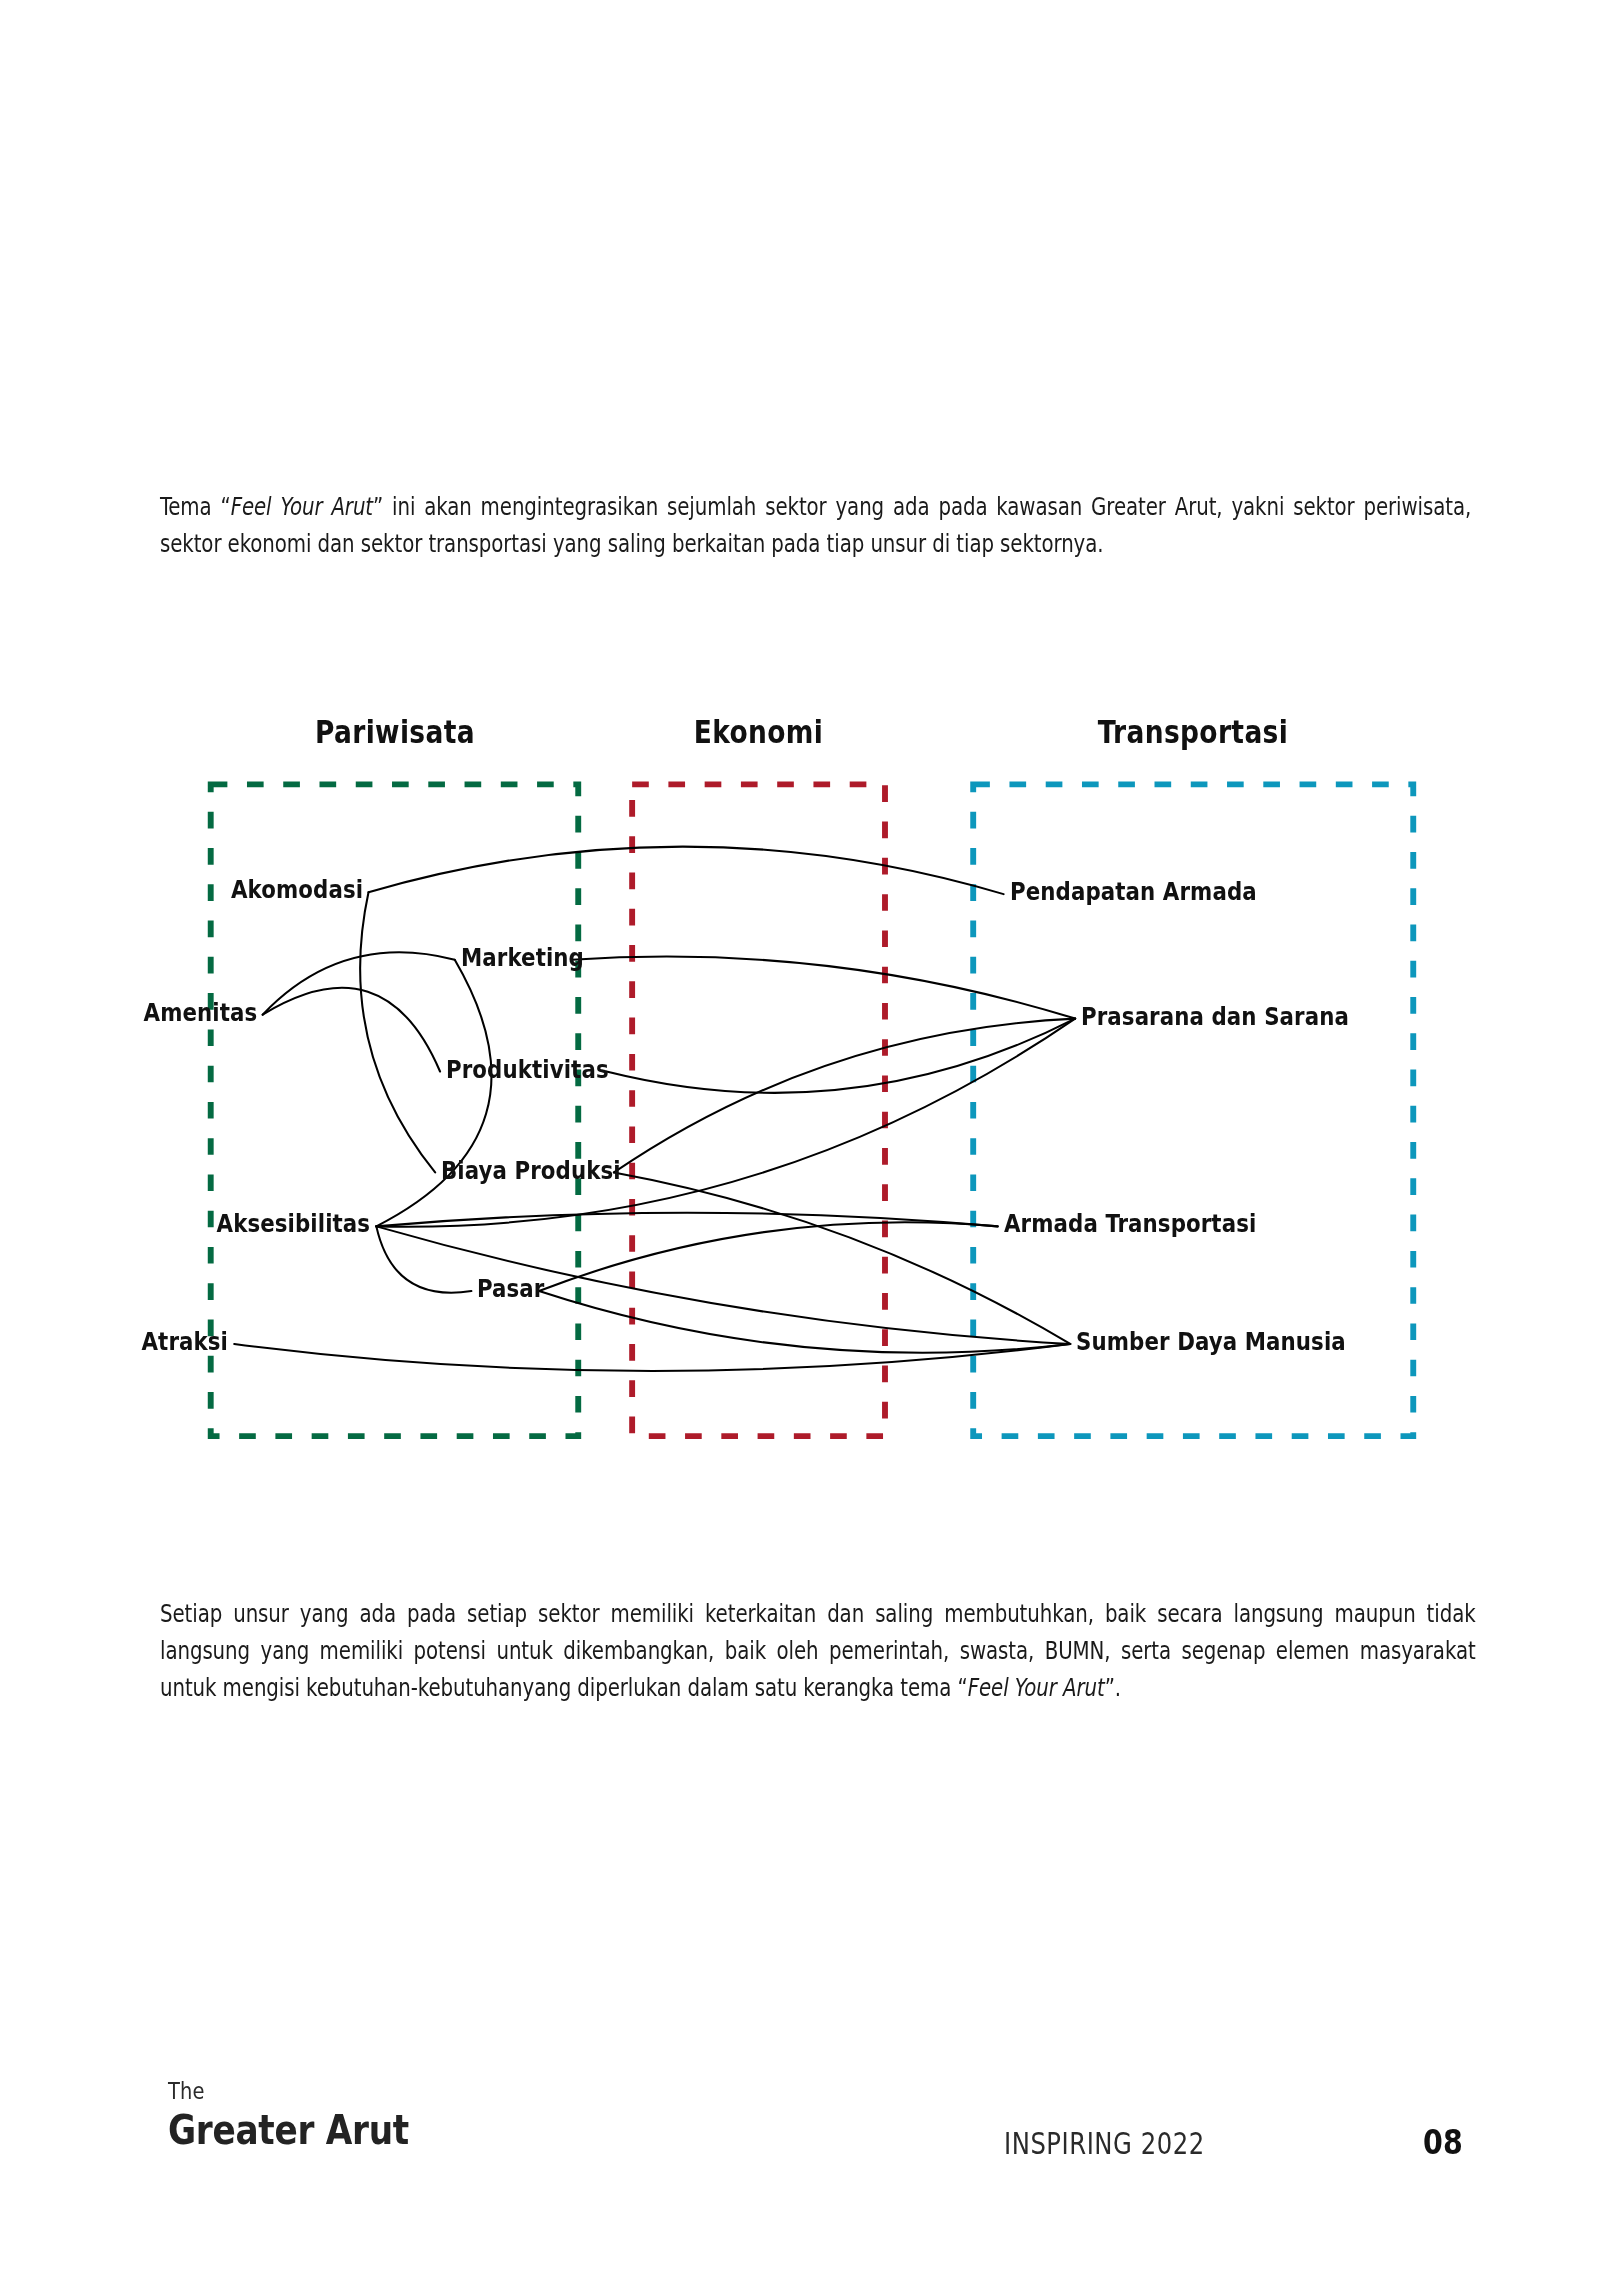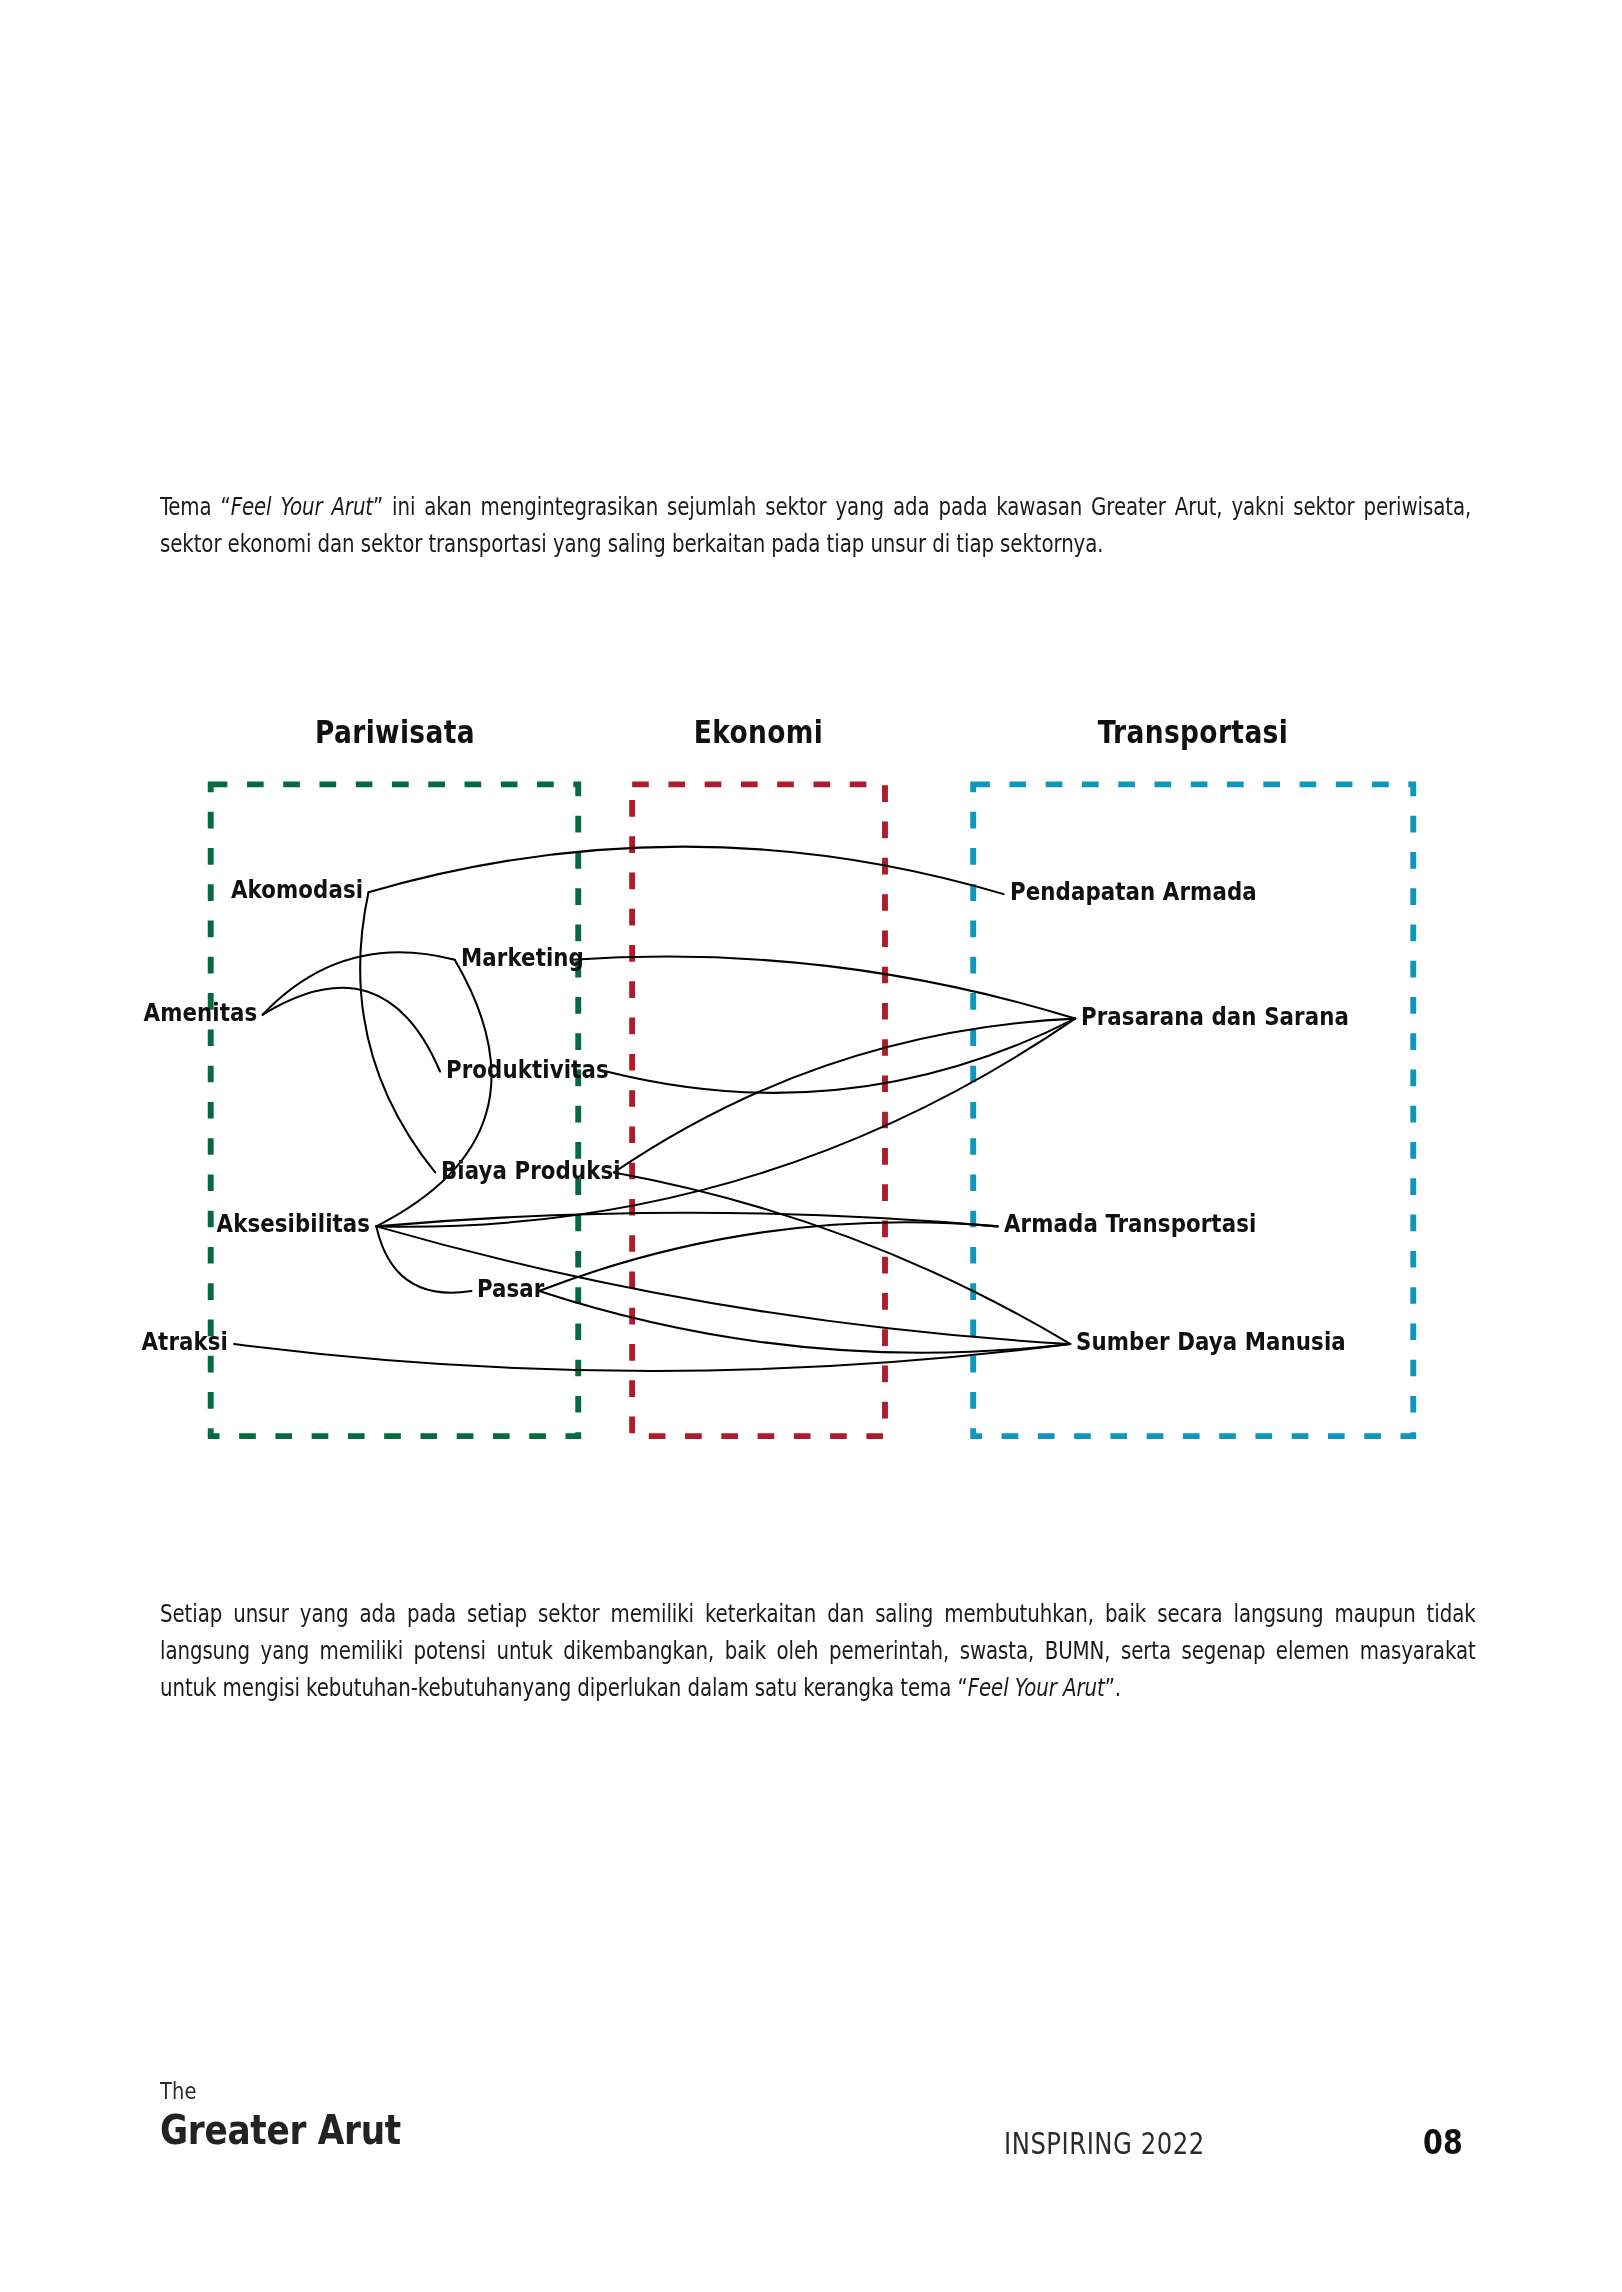--- a/index.html
+++ b/index.html
@@ -82,21 +82,21 @@
     line-height: 1;
     transform: scaleX(0.93);
     letter-spacing: 0.1px;
   }
   .node-label.r { transform-origin: right center; text-align: right; }
   .node-label.l { transform-origin: left center; text-align: left; }
 
   
   #footer-brand {
     position: absolute;
-    left: 160px;
+    left: 168px;
     top: 2080px;
   }
   #footer-brand-the {
     font-family: "DejaVu Sans Condensed", "Liberation Sans Narrow", "Liberation Sans", sans-serif;
     font-size: 23.5px;
     color: #2b2b2b;
     line-height: 1;
     letter-spacing: 0.2px;
     transform: scaleX(0.92);
     transform-origin: left top;

